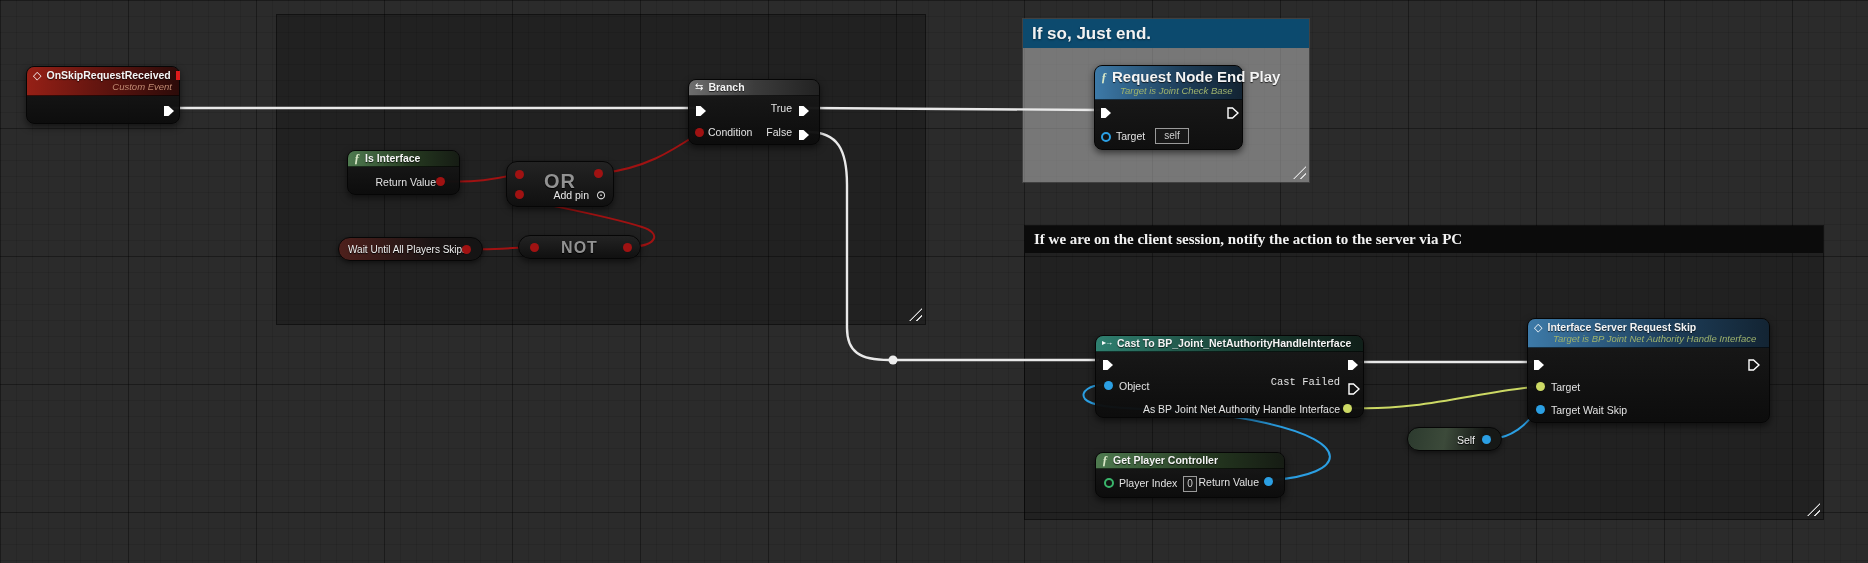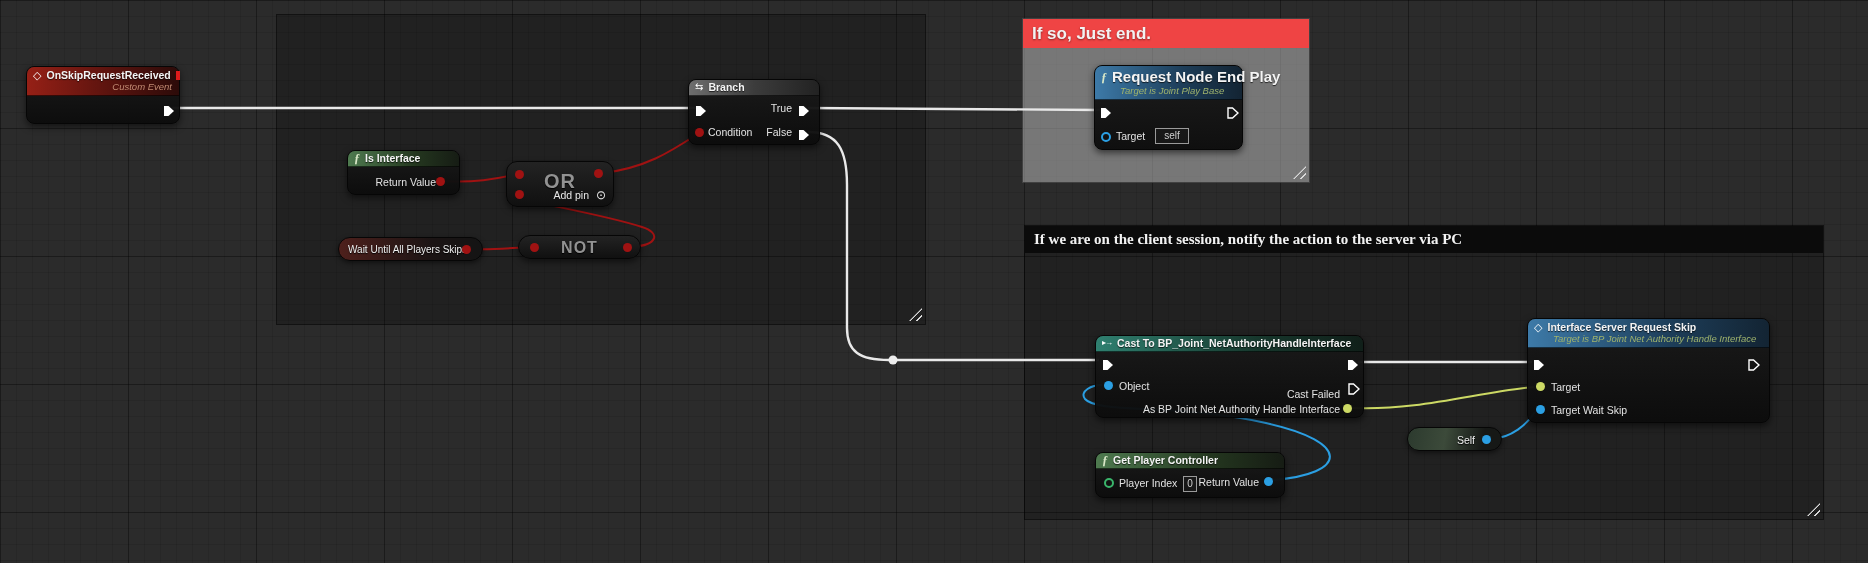--- a/index.html
+++ b/index.html
@@ -16,21 +16,21 @@
       linear-gradient(90deg, rgba(0,0,0,0.10) 1px, transparent 1px);
     background-size: 128px 128px, 128px 128px, 16px 16px, 16px 16px;
   }
   
   .comment { position:absolute; border:1px solid rgba(0,0,0,0.45); z-index:1; }
   .comment-dark  { background: rgba(0,0,0,0.22); }
   .comment-light { background: rgba(196,196,196,0.50); }
   .comment-header { padding:4px 9px; font-weight:bold; color:#f2f2f2; line-height:1.25; cursor:move; }
   .comment-header.dark  { background:#0b0b0b; font-size:17px; }
   .comment-header.dark.small { font-size:15px;font-family:Liberation Serif, serif; }
-  .comment-header.light { background:#ef4444; font-size:17px; text-shadow:0 1px 2px rgba(0,0,0,0.45); }
+  .comment-header.light { background:#0c4a6e; font-size:17px; text-shadow:0 1px 2px rgba(0,0,0,0.45); }
   .resize-handle{ position:absolute; right:3px; bottom:3px; width:13px; height:13px;
     clip-path:polygon(100% 0,100% 100%,0 100%);
     background:repeating-linear-gradient(135deg,#d8d8d8 0 1.5px,transparent 1.5px 4.5px); }
   
   #wires { position:absolute; left:0; top:0; z-index:2; pointer-events:none; }
   
   .node { position:absolute; z-index:3; border:1px solid #060606; border-radius:8px;
     background: linear-gradient(180deg, rgba(26,26,26,0.97), rgba(12,12,12,0.97));
     box-shadow: 0 3px 7px rgba(0,0,0,0.55); color:#e6e6e6; }
   .node-header { border-radius:7px 7px 0 0; padding:2px 7px 3px 6px; border-bottom:1px solid rgba(0,0,0,0.6); }
@@ -165,21 +165,21 @@
   <span class="cpin" style="left:11px;top:7px;background:#a01212;"></span>
   <span class="cpin" style="left:104px;top:7px;background:#a01212;"></span>
 </div>
 
 <div class="node" style="left:1094px;top:65px;width:149px;height:85px;">
   <div class="node-header hdr-blue">
     <div class="title-row">
       <span class="ficon">ƒ</span>
       <span class="node-title" style="font-size:15px;">Request Node End Play</span>
     </div>
-    <div class="node-subtitle sub-olive">Target is Joint Play Base</div>
+    <div class="node-subtitle sub-olive">Target is Joint Check Base</div>
   </div>
   <span class="pin" style="left:5px;top:39px;"><svg width="12" height="12" viewBox="0 0 12 12">
         <path d="M1 1h4.5L11 6 5.5 11H1z" fill="#fff"></path>
       </svg></span>
   <span class="pin" style="left:132px;top:39px;"><svg width="12" height="12" viewBox="0 0 12 12">
         <path d="M1 1h4.5L11 6 5.5 11H1z" fill="none" stroke="#fff" stroke-width="1.4"></path>
       </svg></span>
   <span class="cpin hollow" style="left:6px;top:66px;border-color:#2b9fe3;"></span>
   <span class="pin-label" style="left:21px;top:64px;">Target</span>
   <span class="value-box" style="left:60px;top:62px;min-width:34px;height:16px;">self</span>
@@ -193,21 +193,21 @@
     </div>
   </div>
   <span class="pin" style="left:6px;top:21px;"><svg width="12" height="12" viewBox="0 0 12 12">
         <path d="M1 1h4.5L11 6 5.5 11H1z" fill="#fff"></path>
       </svg></span>
   <span class="pin" style="left:251px;top:21px;"><svg width="12" height="12" viewBox="0 0 12 12">
         <path d="M1 1h4.5L11 6 5.5 11H1z" fill="#fff"></path>
       </svg></span>
   <span class="cpin" style="left:8px;top:45px;background:#2b9fe3;"></span>
   <span class="pin-label" style="left:23px;top:44px;">Object</span>
-  <span class="pin-label" style="right:23px;top:52px;">Cast Failed</span>
+  <span class="pin-label" style="right:23px;top:40px;font-family:Liberation Mono, monospace;">Cast Failed</span>
   <span class="pin" style="left:252px;top:45px;"><svg width="12" height="12" viewBox="0 0 12 12">
         <path d="M1 1h4.5L11 6 5.5 11H1z" fill="none" stroke="#fff" stroke-width="1.4"></path>
       </svg></span>
   <span class="pin-label" style="right:23px;top:67px;">As BP Joint Net Authority Handle Interface</span>
   <span class="cpin" style="left:247px;top:68px;background:#ccd964;"></span>
 </div>
 
 <div class="node" style="left:1095px;top:452px;width:190px;height:46px;">
   <div class="node-header hdr-green" style="padding:1px 6px 2px 6px;">
     <div class="title-row">

